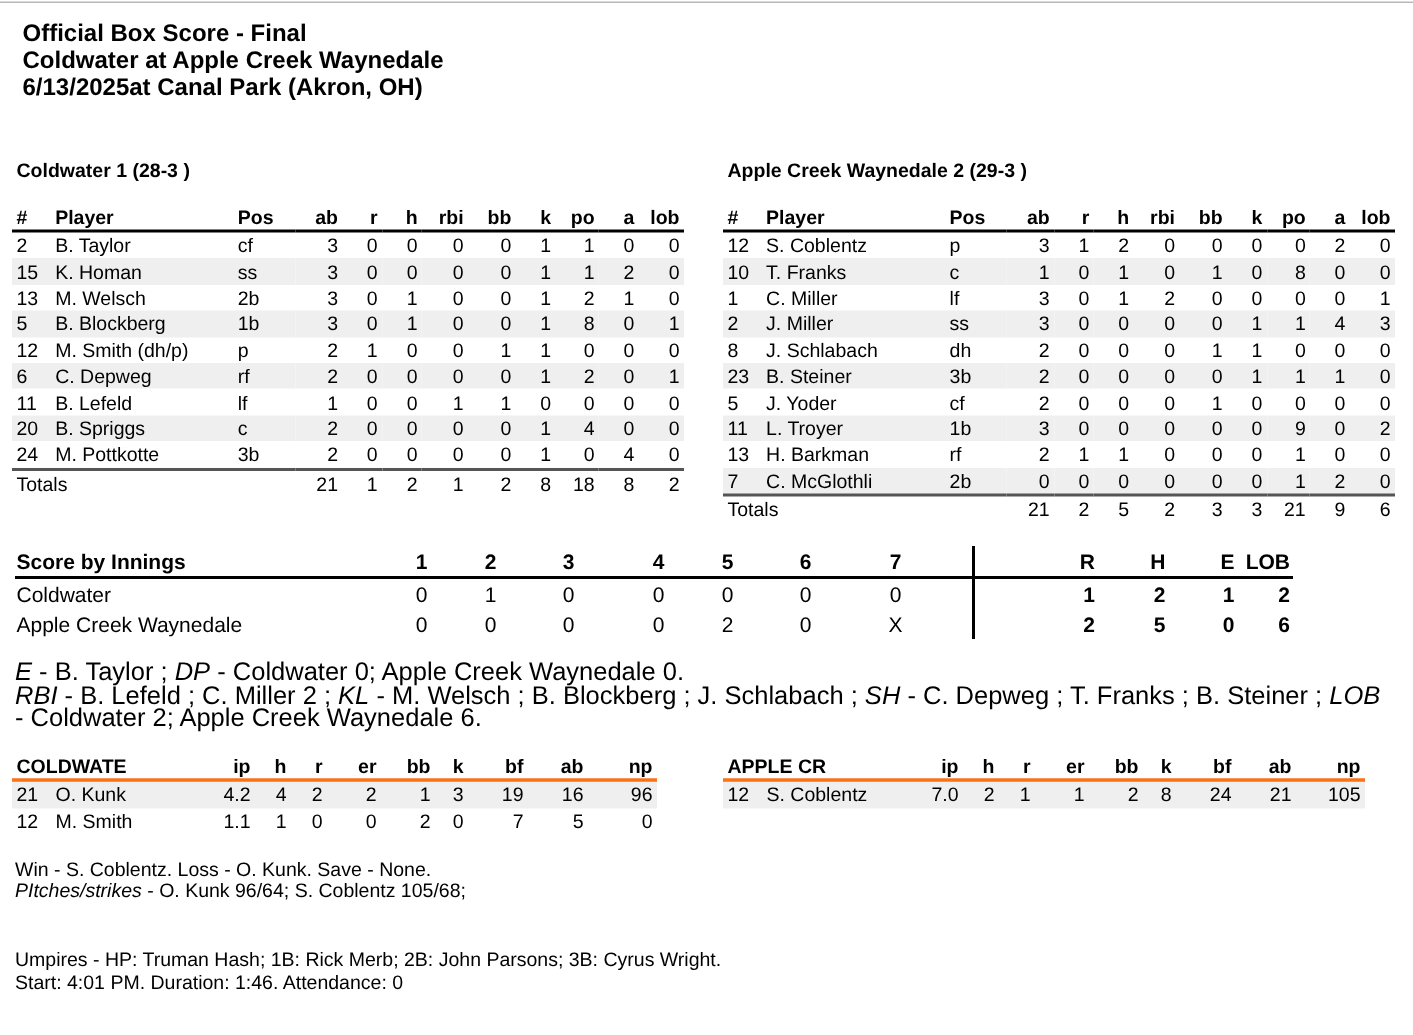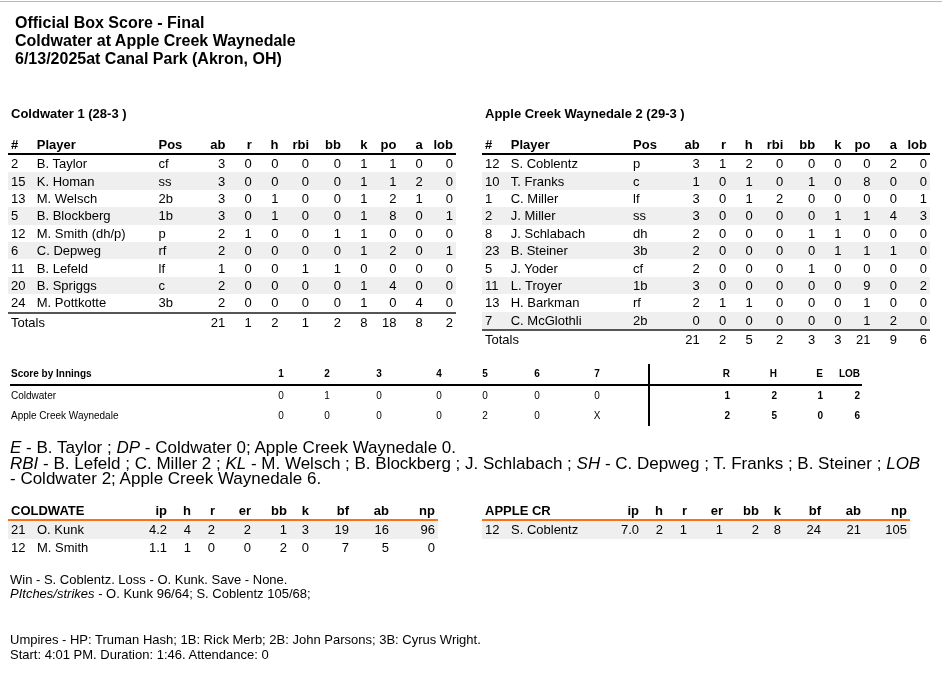--- a/index.html
+++ b/index.html
@@ -10,21 +10,21 @@
   .team-head { position: absolute; top: 106px; font-weight: bold; font-size: 13px; }
   table { border-collapse: collapse; font-size: 13px; }
   table.box { position: absolute; top: 136px; width: 448px; }
   table.box th { font-weight: bold; text-align: right; padding: 0 3px; height: 17px; line-height: 17px;
                  border-bottom: 2px solid #000; }
   table.box td { text-align: right; padding: 0 3px; height: 17.4px; line-height: 17px; }
   table.box th.l, table.box td.l { text-align: left; }
   table.box tbody tr:nth-child(even) td { background: #efefef; }
   table.box tr.totals td { border-top: 2px solid #555; background: #fff !important; }
   .inn { position: absolute; left: 10px; top: 364px; width: 852px; }
-  .inn .row { position: relative; height: 20px; line-height: 20px; font-size: 10px; }
+  .inn .row { position: relative; height: 20px; line-height: 20px; font-size: 14px; }
   .inn .hdr { font-weight: bold; border-bottom: 2px solid #000; }
   .inn .cell { position: absolute; text-align: center; width: 30px; }
   .inn .name { position: absolute; left: 1px; }
   .inn .tot { position: absolute; text-align: right; width: 30px; font-weight: bold; }
   .vline { position: absolute; left: 648px; top: 364px; width: 2px; height: 62px; background: #000; }
   .notes { position: absolute; left: 10px; top: 440px; width: 920px; font-size: 17px; line-height: 15.5px; }
   .notes i { font-style: italic; }
   table.pit { position: absolute; top: 502px; }
   table.pit th { font-weight: bold; text-align: right; padding: 0 3px; height: 17px; line-height: 17px; border-bottom: 2px solid #f97316; }
   table.pit td { text-align: right; padding: 0 3px; height: 18px; line-height: 18px; }

